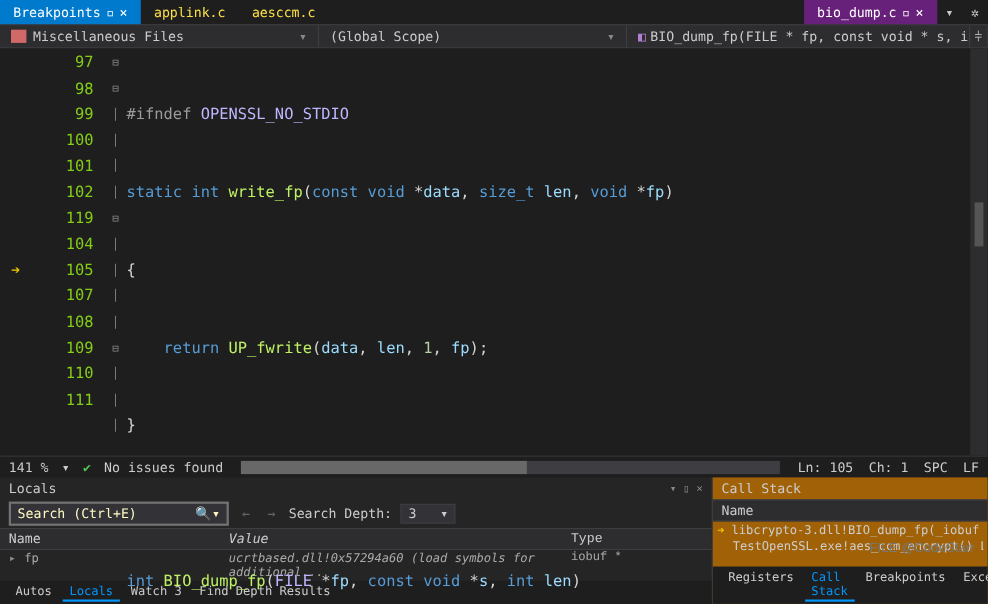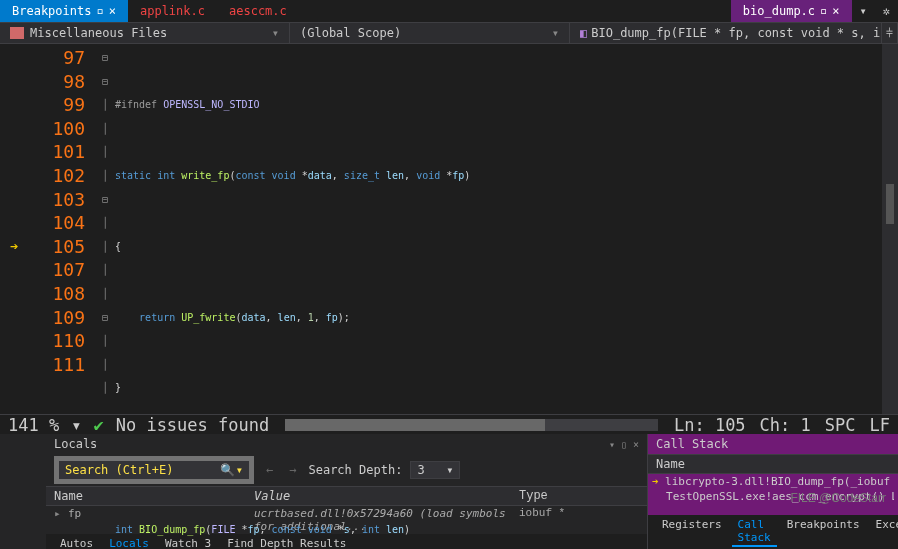--- a/index.html
+++ b/index.html
@@ -1,61 +1,61 @@
 <!DOCTYPE html>
 <html><head>
 <meta charset="utf-8">
 <style>
 * { margin: 0; padding: 0; box-sizing: border-box; font-family: Consolas, monospace; }
 body { background: #1e1e1e; color: #d4d4d4; width: 898px; height: 549px; overflow: hidden; font-size: 12px; }
 .tab-bar { display: flex; background: #1e1e1e; height: 22px; align-items: center; }
-.tab { padding: 3px 12px; color: #ef4444; cursor: pointer; height: 100%; display: flex; align-items: center; gap: 5px; }
+.tab { padding: 3px 12px; color: #fde047; cursor: pointer; height: 100%; display: flex; align-items: center; gap: 5px; }
 .tab.active { background: #007acc; color: #fff; }
 .tab.highlighted { background: #68217a; color: #fff; margin-left: auto; }
 .tab-pin { color: #fff; }
 .tab-close { cursor: pointer; }
 .gear { padding: 3px 8px; color: #ccc; }
 .nav-bar { display: flex; background: #2d2d30; height: 22px; border-top: 1px solid #3e3e42; border-bottom: 1px solid #3e3e42; }
 .nav-item { padding: 2px 10px; border-right: 1px solid #3e3e42; color: #ccc; display: flex; align-items: center; flex: 0 0 auto; }
 .nav-item.proj { flex: 0 0 290px; }
 .nav-item.scope { flex: 0 0 280px; }
 .nav-item.func { flex: 1; overflow: hidden; white-space: nowrap; }
 .nav-icon { width: 14px; height: 12px; background: #d16969; margin-right: 6px; display: inline-block; }
 .chev { margin-left: auto; color: #888; }
 .editor { display: flex; height: 370px; background: #1e1e1e; position: relative; }
-.gutter { width: 95px; text-align: right; padding-right: 10px; color: #f97316; font-size: 18px; line-height: 23.6px; padding-top: 2px; }
+.gutter { width: 95px; text-align: right; padding-right: 10px; color: #84cc16; font-size: 14px; line-height: 23.6px; padding-top: 2px; }
 .gutter .ln { height: 23.6px; }
 .fold-col { width: 20px; padding-top: 2px; }
 .fold { height: 23.6px; color: #888; text-align: center; font-size: 10px; line-height: 23.6px; }
-.code { flex: 1; font-size: 10px; line-height: 23.6px; padding-top: 2px; white-space: pre; text-align: right; }
+.code { flex: 1; font-size: 14px; line-height: 23.6px; padding-top: 2px; white-space: pre; text-align: right; }
 .code .line { height: 23.6px; display: flex; align-items: center; }
 .kw { color: #569cd6; }
 .fn { color: #bef264; }
 .pp { color: #9b9b9b; }
 .mac { color: #beb7ff; }
 .num { color: #b5cea8; }
 .param { color: #9cdcfe; }
 .txt { color: #d4d4d4; }
 .arrow-col { position: absolute; left: 10px; width: 15px; }
 .arrow { position: absolute; top: 194px; color: #f0c800; font-size: 14px; }
 .scrollbar-v { width: 16px; background: #2d2d30; position: relative; }
 .thumb-v { position: absolute; width: 8px; height: 40px; background: #555; left: 4px; top: 140px; }
-.statusbar { display: flex; background: #1e1e1e; height: 20px; align-items: center; padding: 0 8px; gap: 12px; color: #ccc; border-top: 1px solid #3e3e42; font-size: 17px; }
+.statusbar { display: flex; background: #1e1e1e; height: 20px; align-items: center; padding: 0 8px; gap: 12px; color: #ccc; border-top: 1px solid #3e3e42; font-size: 12px; }
 .ok-icon { color: #4ec94e; }
 .sb-right { margin-left: auto; display: flex; gap: 14px; }
 .hscroll { flex: 1; height: 12px; background: #3e3e42; position: relative; margin: 0 4px; }
 .hthumb { position: absolute; height: 100%; width: 260px; background: #686868; left: 0; }
 .panels { display: flex; height: 115px; }
-.locals { flex: 1; background: #252526; border-right: 1px solid #3e3e42; display: flex; flex-direction: column; padding-left: 46px; }
-.callstack { width: 250px; background: #701a75; display: flex; flex-direction: column; }
+.locals { flex: 1; background: #252526; border-right: 1px solid #3e3e42; display: flex; flex-direction: column; }
+.callstack { width: 250px; background: #a16207; display: flex; flex-direction: column; }
 .panel-head { display: flex; padding: 3px 8px; color: #ccc; align-items: center; }
 .panel-title { flex: 1; }
 .panel-btns { display: flex; gap: 6px; color: #888; font-size: 10px; }
 .search-row { display: flex; padding: 2px 8px; gap: 8px; align-items: center; }
-.search-box { flex: 0 0 200px; background: #333337; border: 5px solid #737373; padding: 2px 6px; color: #fde047; display: flex; justify-content: space-between; align-items: center; }
+.search-box { flex: 0 0 200px; background: #333337; border: 2px solid #737373; padding: 2px 6px; color: #fef9c3; display: flex; justify-content: space-between; align-items: center; }
 .nav-btn { color: #666; padding: 0 4px; }
 .depth-label { color: #ccc; }
 .depth-box { background: #333337; border: 1px solid #3e3e42; padding: 1px 6px; color: #ccc; width: 50px; display: flex; justify-content: space-between; }
 .grid-head { display: flex; background: #2d2d30; padding: 2px 8px; color: #ccc; border-top: 1px solid #3e3e42; border-bottom: 1px solid #3e3e42; }
 .col-name { flex: 0 0 200px; }
 .col-val { flex: 1; font-style: italic; }
 .col-type { flex: 0 0 120px; font-family: Liberation Mono, monospace; }
 .grid-row { display: flex; padding: 1px 8px; color: #aaa; font-size: 11px; }
 .grid-row .exp { width: 14px; color: #888; }
 .cs-row { display: flex; padding: 1px 4px; gap: 4px; font-size: 11px; }
@@ -107,21 +107,21 @@
   <div class="arrow-col">
       <div class="arrow">➔</div>
     </div>
   <div class="gutter">
     <div class="ln">97</div>
       <div class="ln">98</div>
       <div class="ln">99</div>
       <div class="ln">100</div>
       <div class="ln">101</div>
       <div class="ln">102</div>
-      <div class="ln">103</div>
+      <div class="ln">119</div>
       <div class="ln">104</div>
       <div class="ln">105</div>
       <div class="ln">107</div>
       <div class="ln">108</div>
       <div class="ln">109</div>
       <div class="ln">110</div>
       <div class="ln">111</div>
   </div>
   <div class="fold-col">
     <div class="fold">⊟</div>

